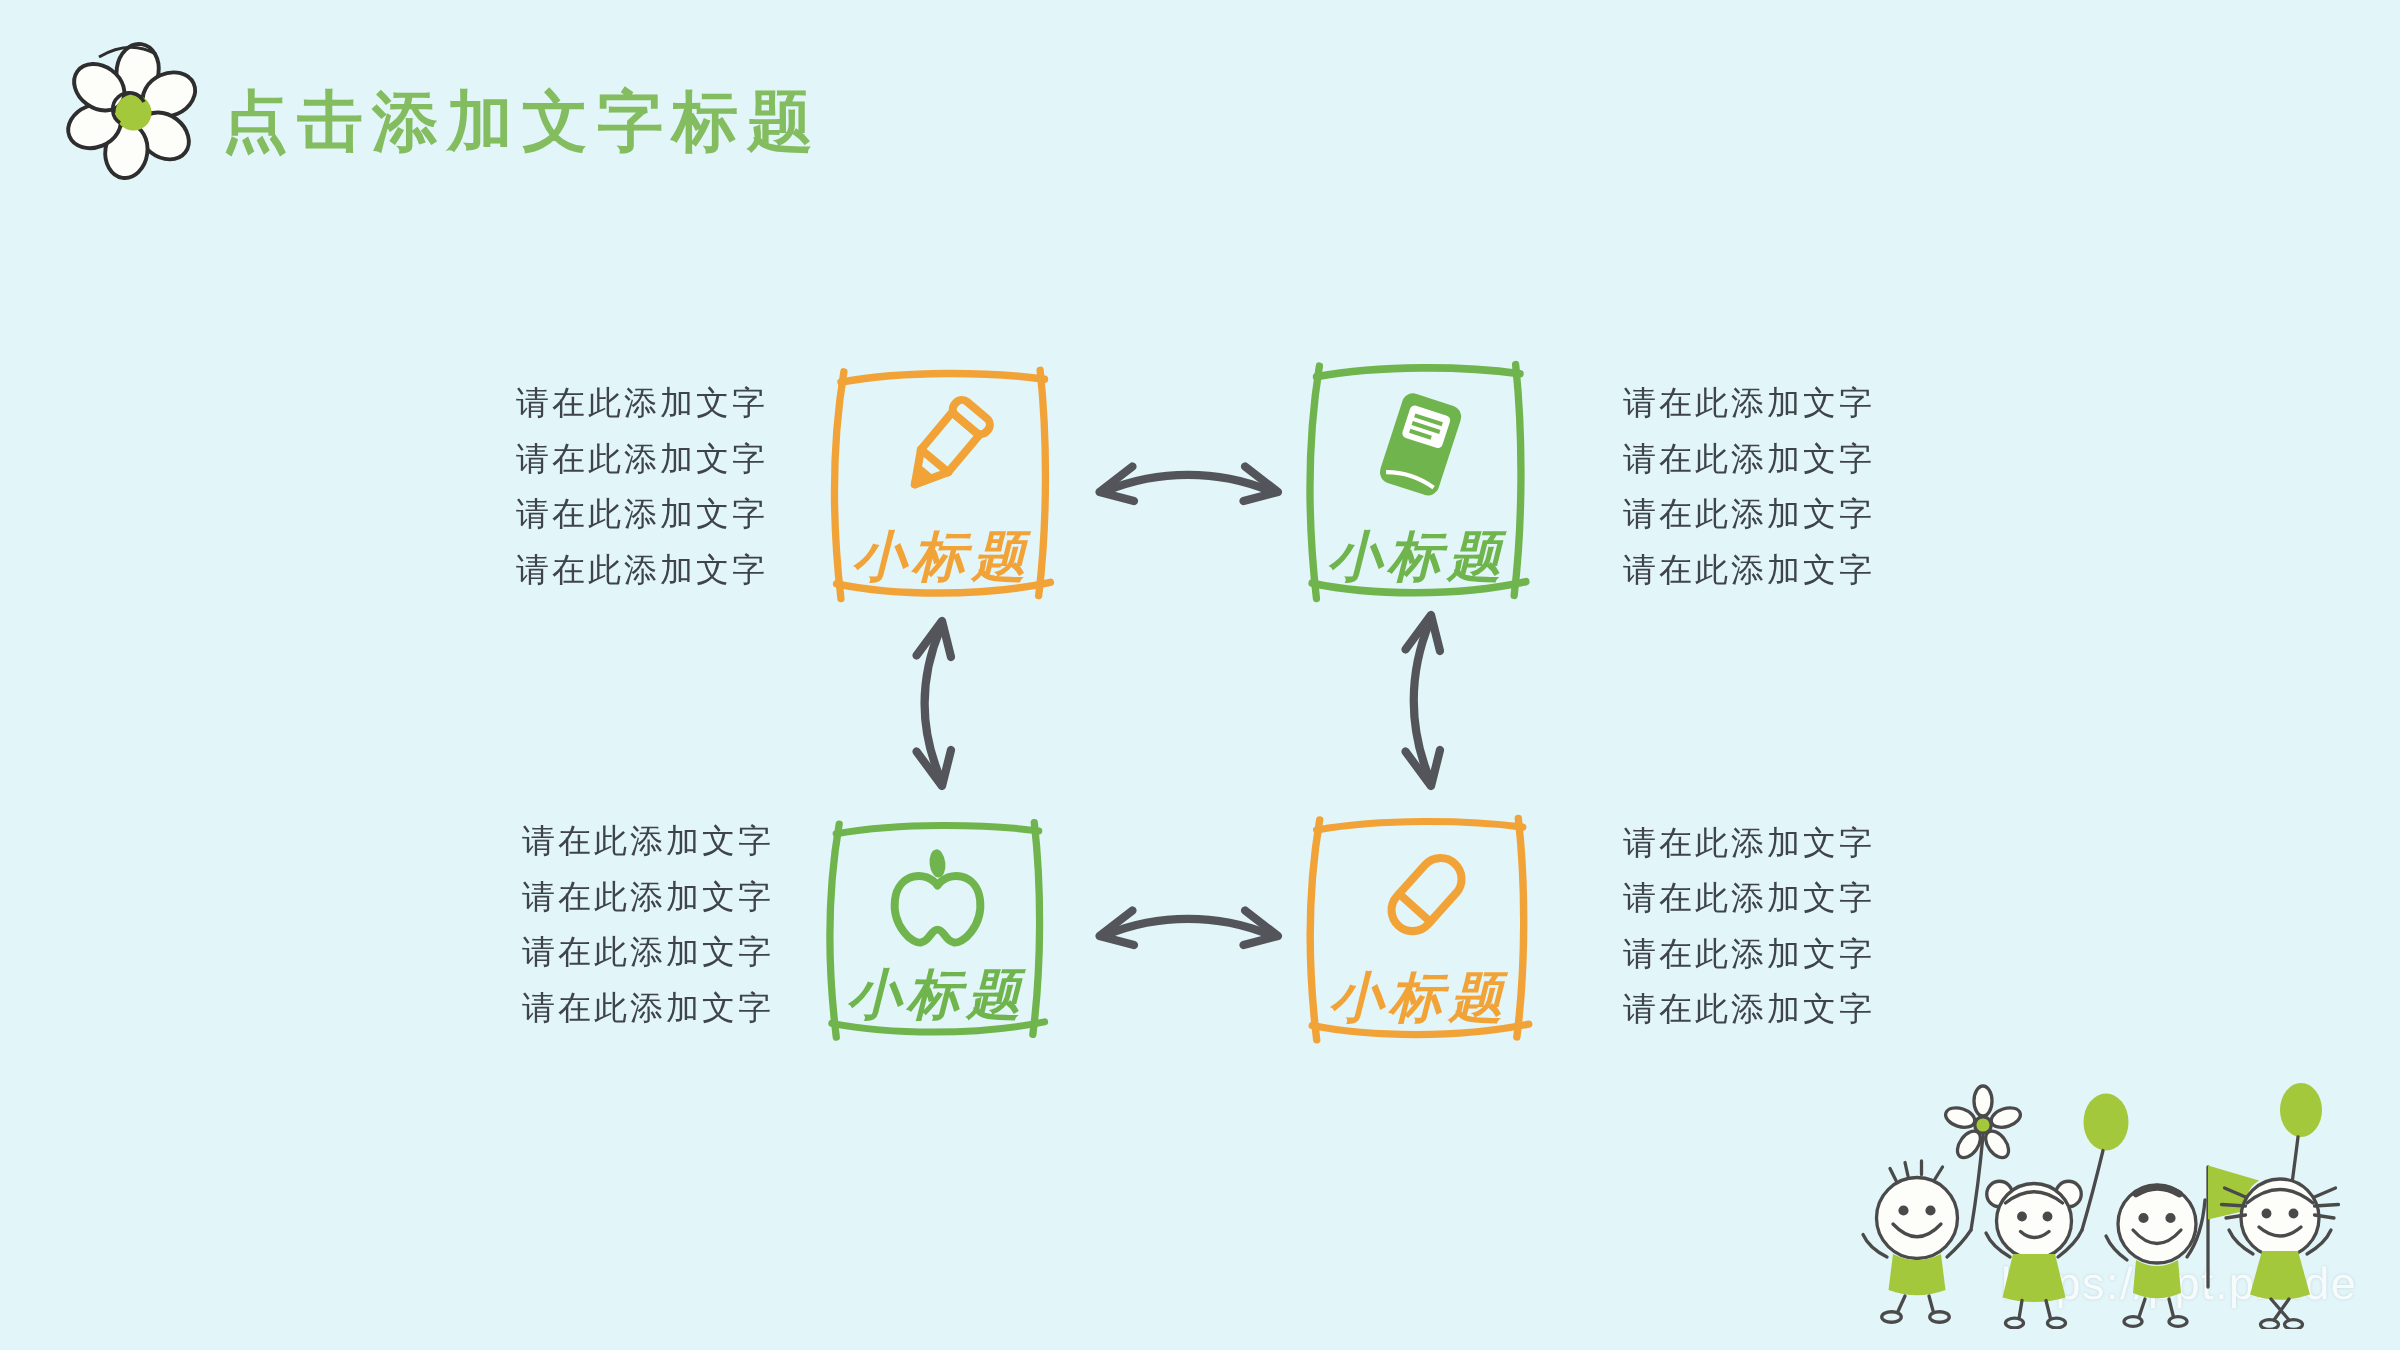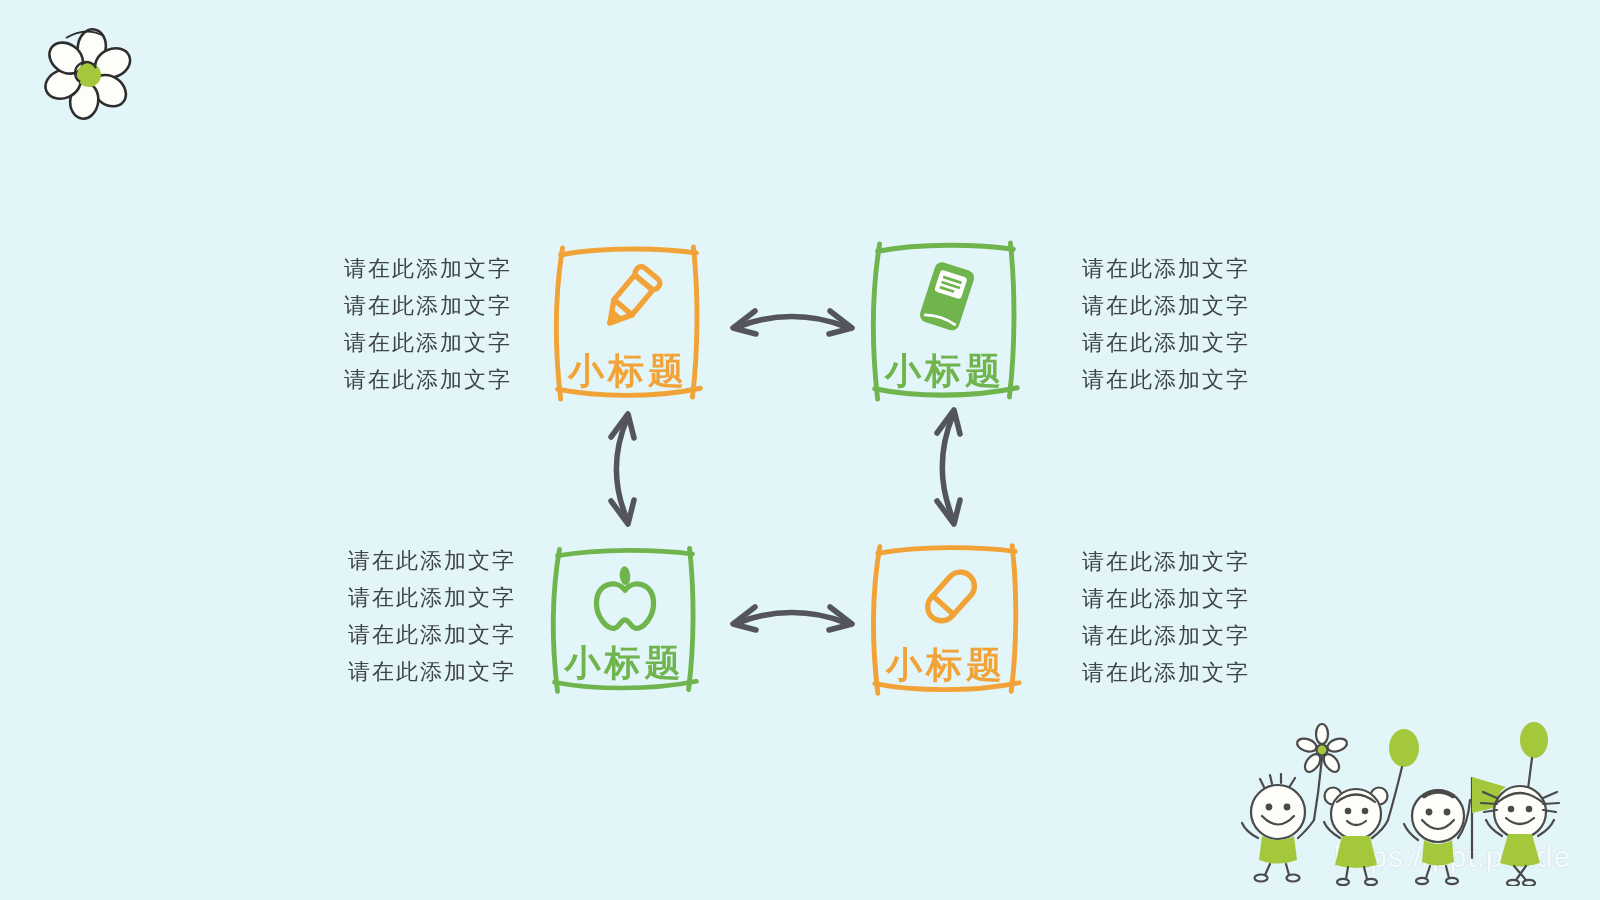--- a/index.html
+++ b/index.html
@@ -15,21 +15,21 @@
     font-size:44px;letter-spacing:6px;color:#84BC60;
     font-weight:bold;
   }
   .flower-logo{left:30px;top:24px;}
   
   .box{position:absolute;}
   .box .frame{position:absolute;left:0;top:0;width:100%;height:100%;}
   .box .icon{position:absolute;left:50%;top:22px;transform:translateX(-50%);}
   .box .label{
     position:absolute;left:0;bottom:10px;width:100%;
-    text-align:center;font-size:36px;letter-spacing:4px;font-weight:bold;
+    text-align:center;font-size:36px;letter-spacing:4px;font-weight:bold;font-style:italic;
   }
   .box-orange{color:#F2A338;}
   .box-green{color:#6FB44C;}
   .box-tl{left:545px;top:238px;width:166px;height:168px;}
   .box-tr{left:862px;top:234px;width:166px;height:172px;}
   .box-bl{left:542px;top:540px;width:165px;height:158px;}
   .box-br{left:862px;top:537px;width:168px;height:163px;}
   
   .arrow{position:absolute;color:#53555B;}
   .arrow-h-top{left:724px;top:300px;}
@@ -67,20 +67,21 @@
       <ellipse cx="58" cy="23" rx="14" ry="18" transform="rotate(66 58 50)"></ellipse>
       <ellipse cx="58" cy="23" rx="14" ry="18" transform="rotate(128 58 50)"></ellipse>
       <ellipse cx="58" cy="23" rx="14" ry="18" transform="rotate(188 58 50)"></ellipse>
       <ellipse cx="58" cy="23" rx="14" ry="18" transform="rotate(248 58 50)"></ellipse>
       <ellipse cx="58" cy="23" rx="14" ry="18" transform="rotate(306 58 50)"></ellipse>
     </g>
     <path d="M36 14 Q56 2 74 12" fill="none" stroke="#2E2E2E" stroke-width="2"></path>
     <circle cx="59" cy="51" r="12" fill="#A4C83C" stroke="none"></circle>
     <path d="M50 58 A11 11 0 1 1 66 44" fill="none" stroke="#2E2E2E" stroke-width="2.4"></path>
   </svg>
+  <div class="abs page-title">点击添加文字标题</div>
 
   <div class="box box-tl box-orange">
     <svg class="frame" viewBox="0 0 170 170" preserveAspectRatio="none">
       <g fill="none" stroke="currentColor" stroke-width="5" stroke-linecap="round">
         <path d="M16 17 C60 9 118 10 155 15"></path>
         <path d="M152 9 C157 55 157 112 151 161"></path>
         <path d="M159 152 C112 162 52 161 13 153"></path>
         <path d="M18 10 C10 58 10 112 16 163"></path>
       </g>
     </svg>

